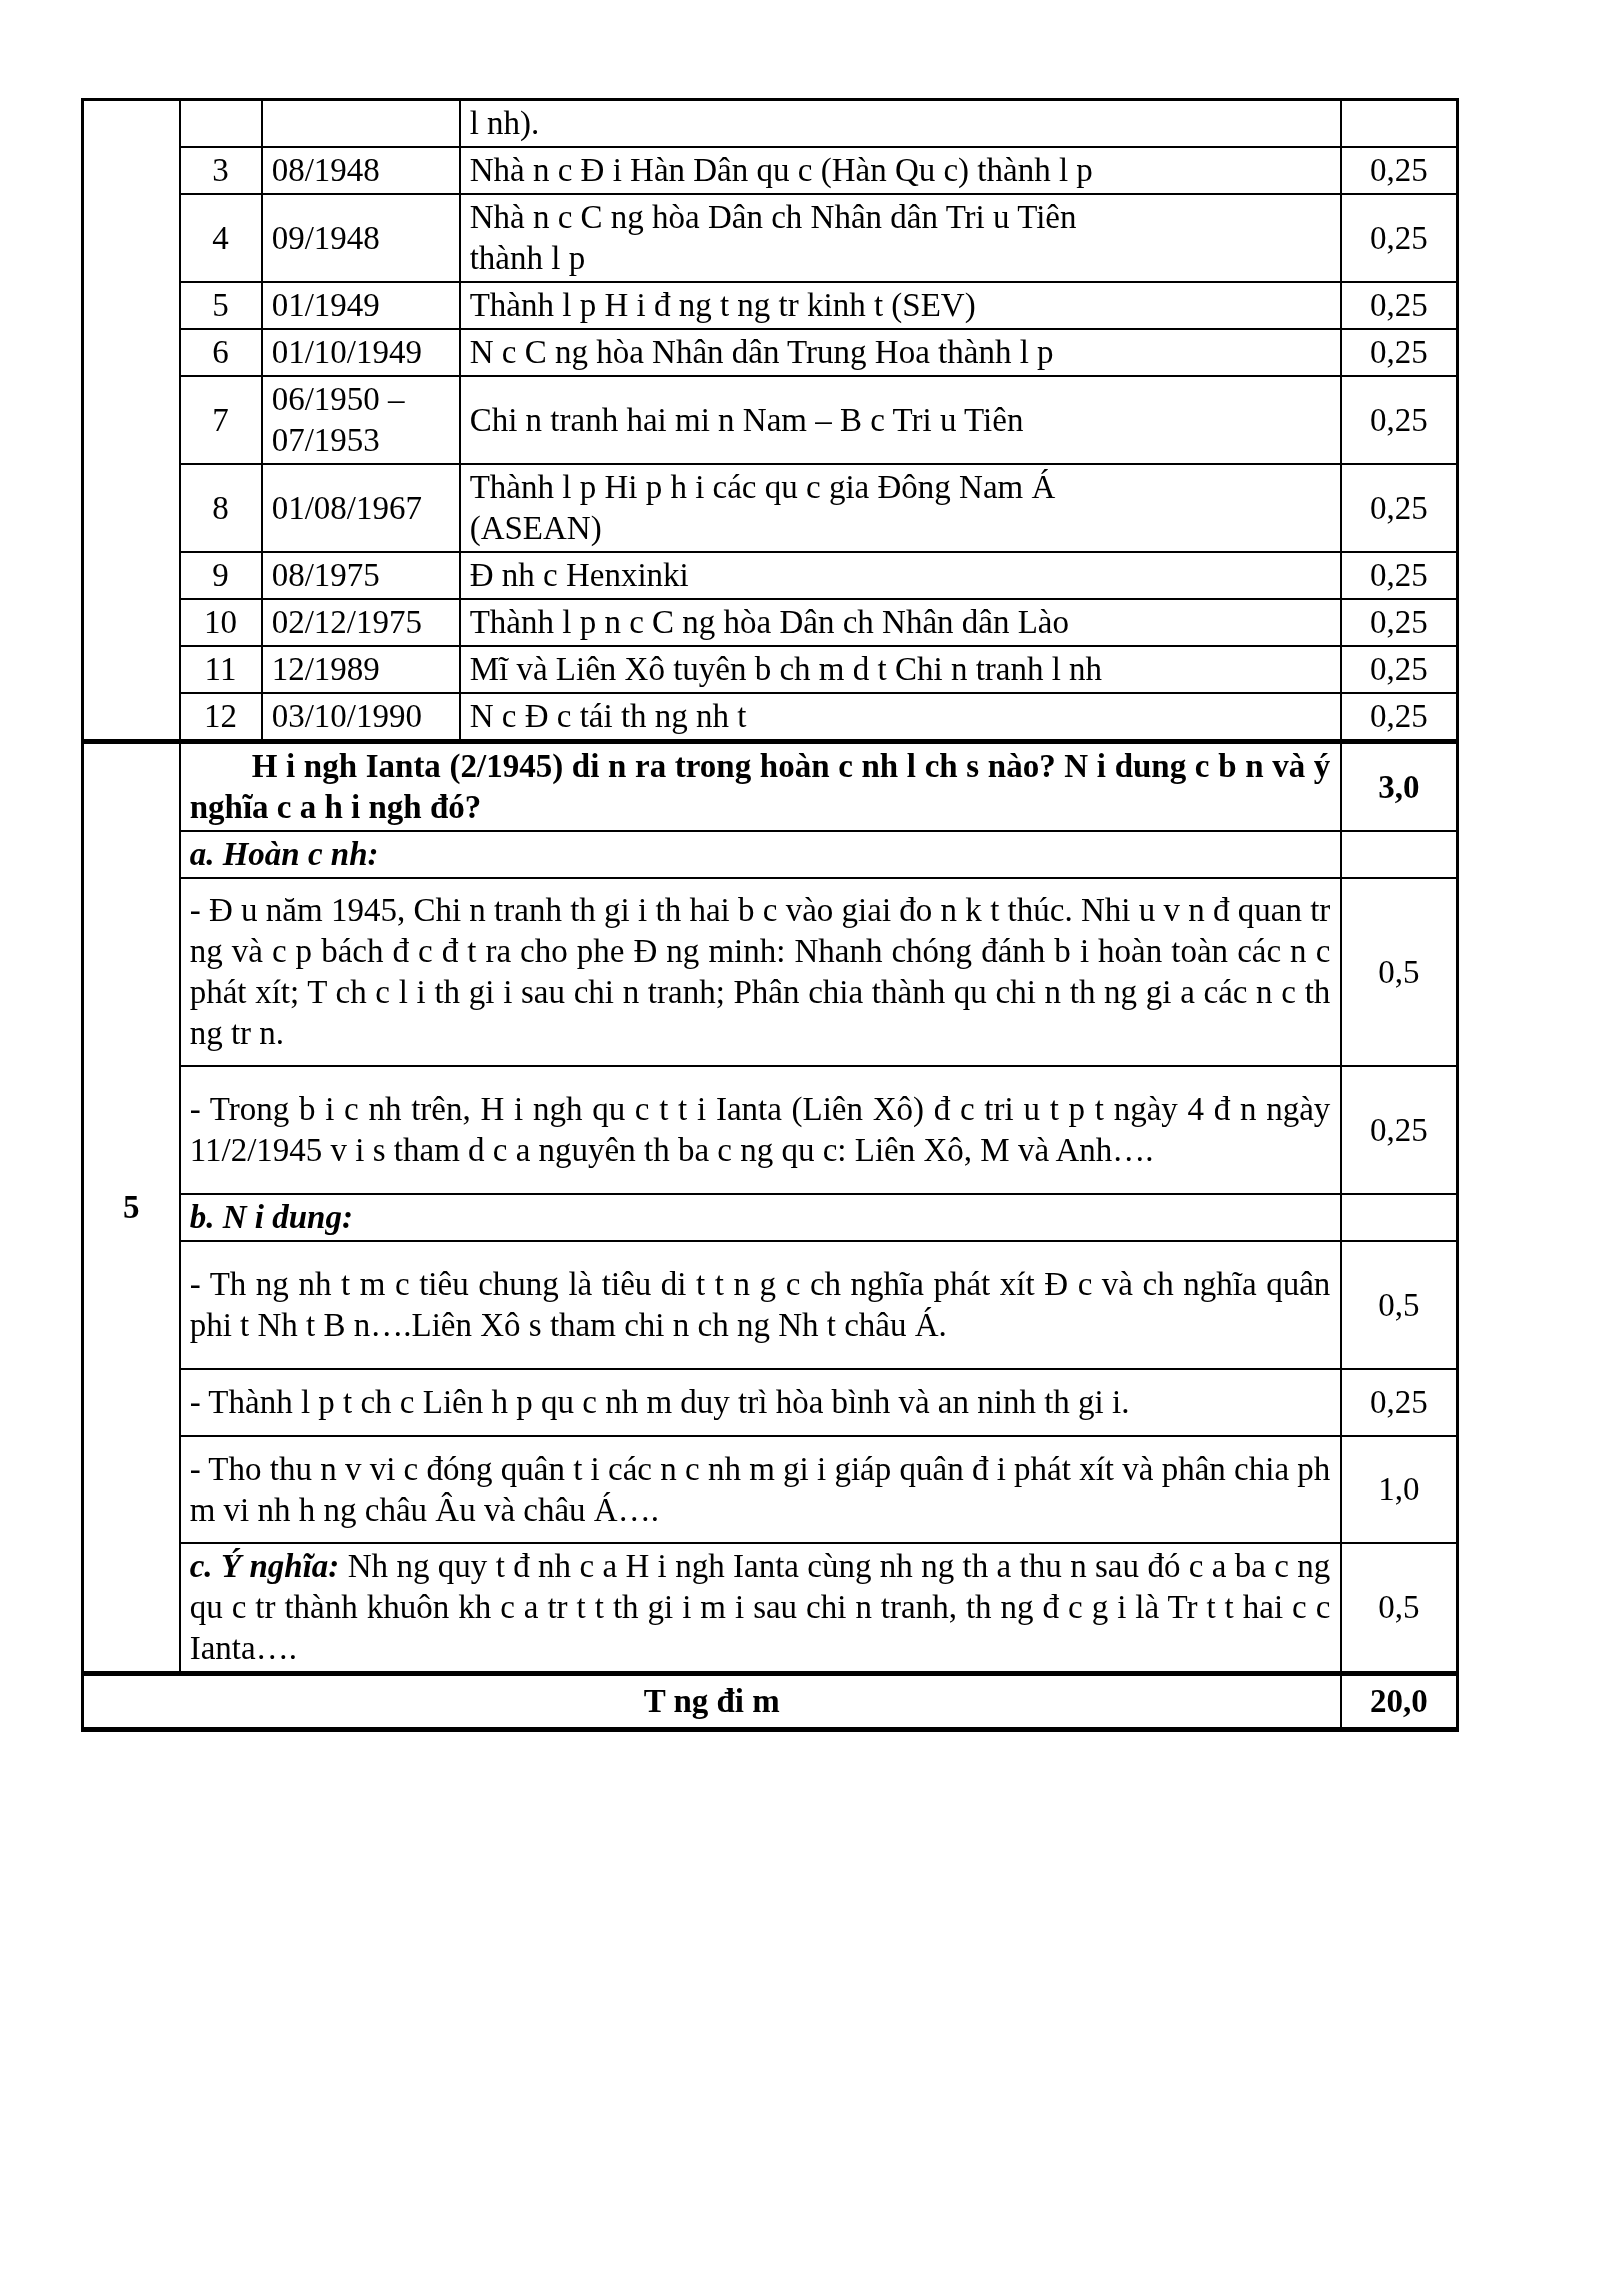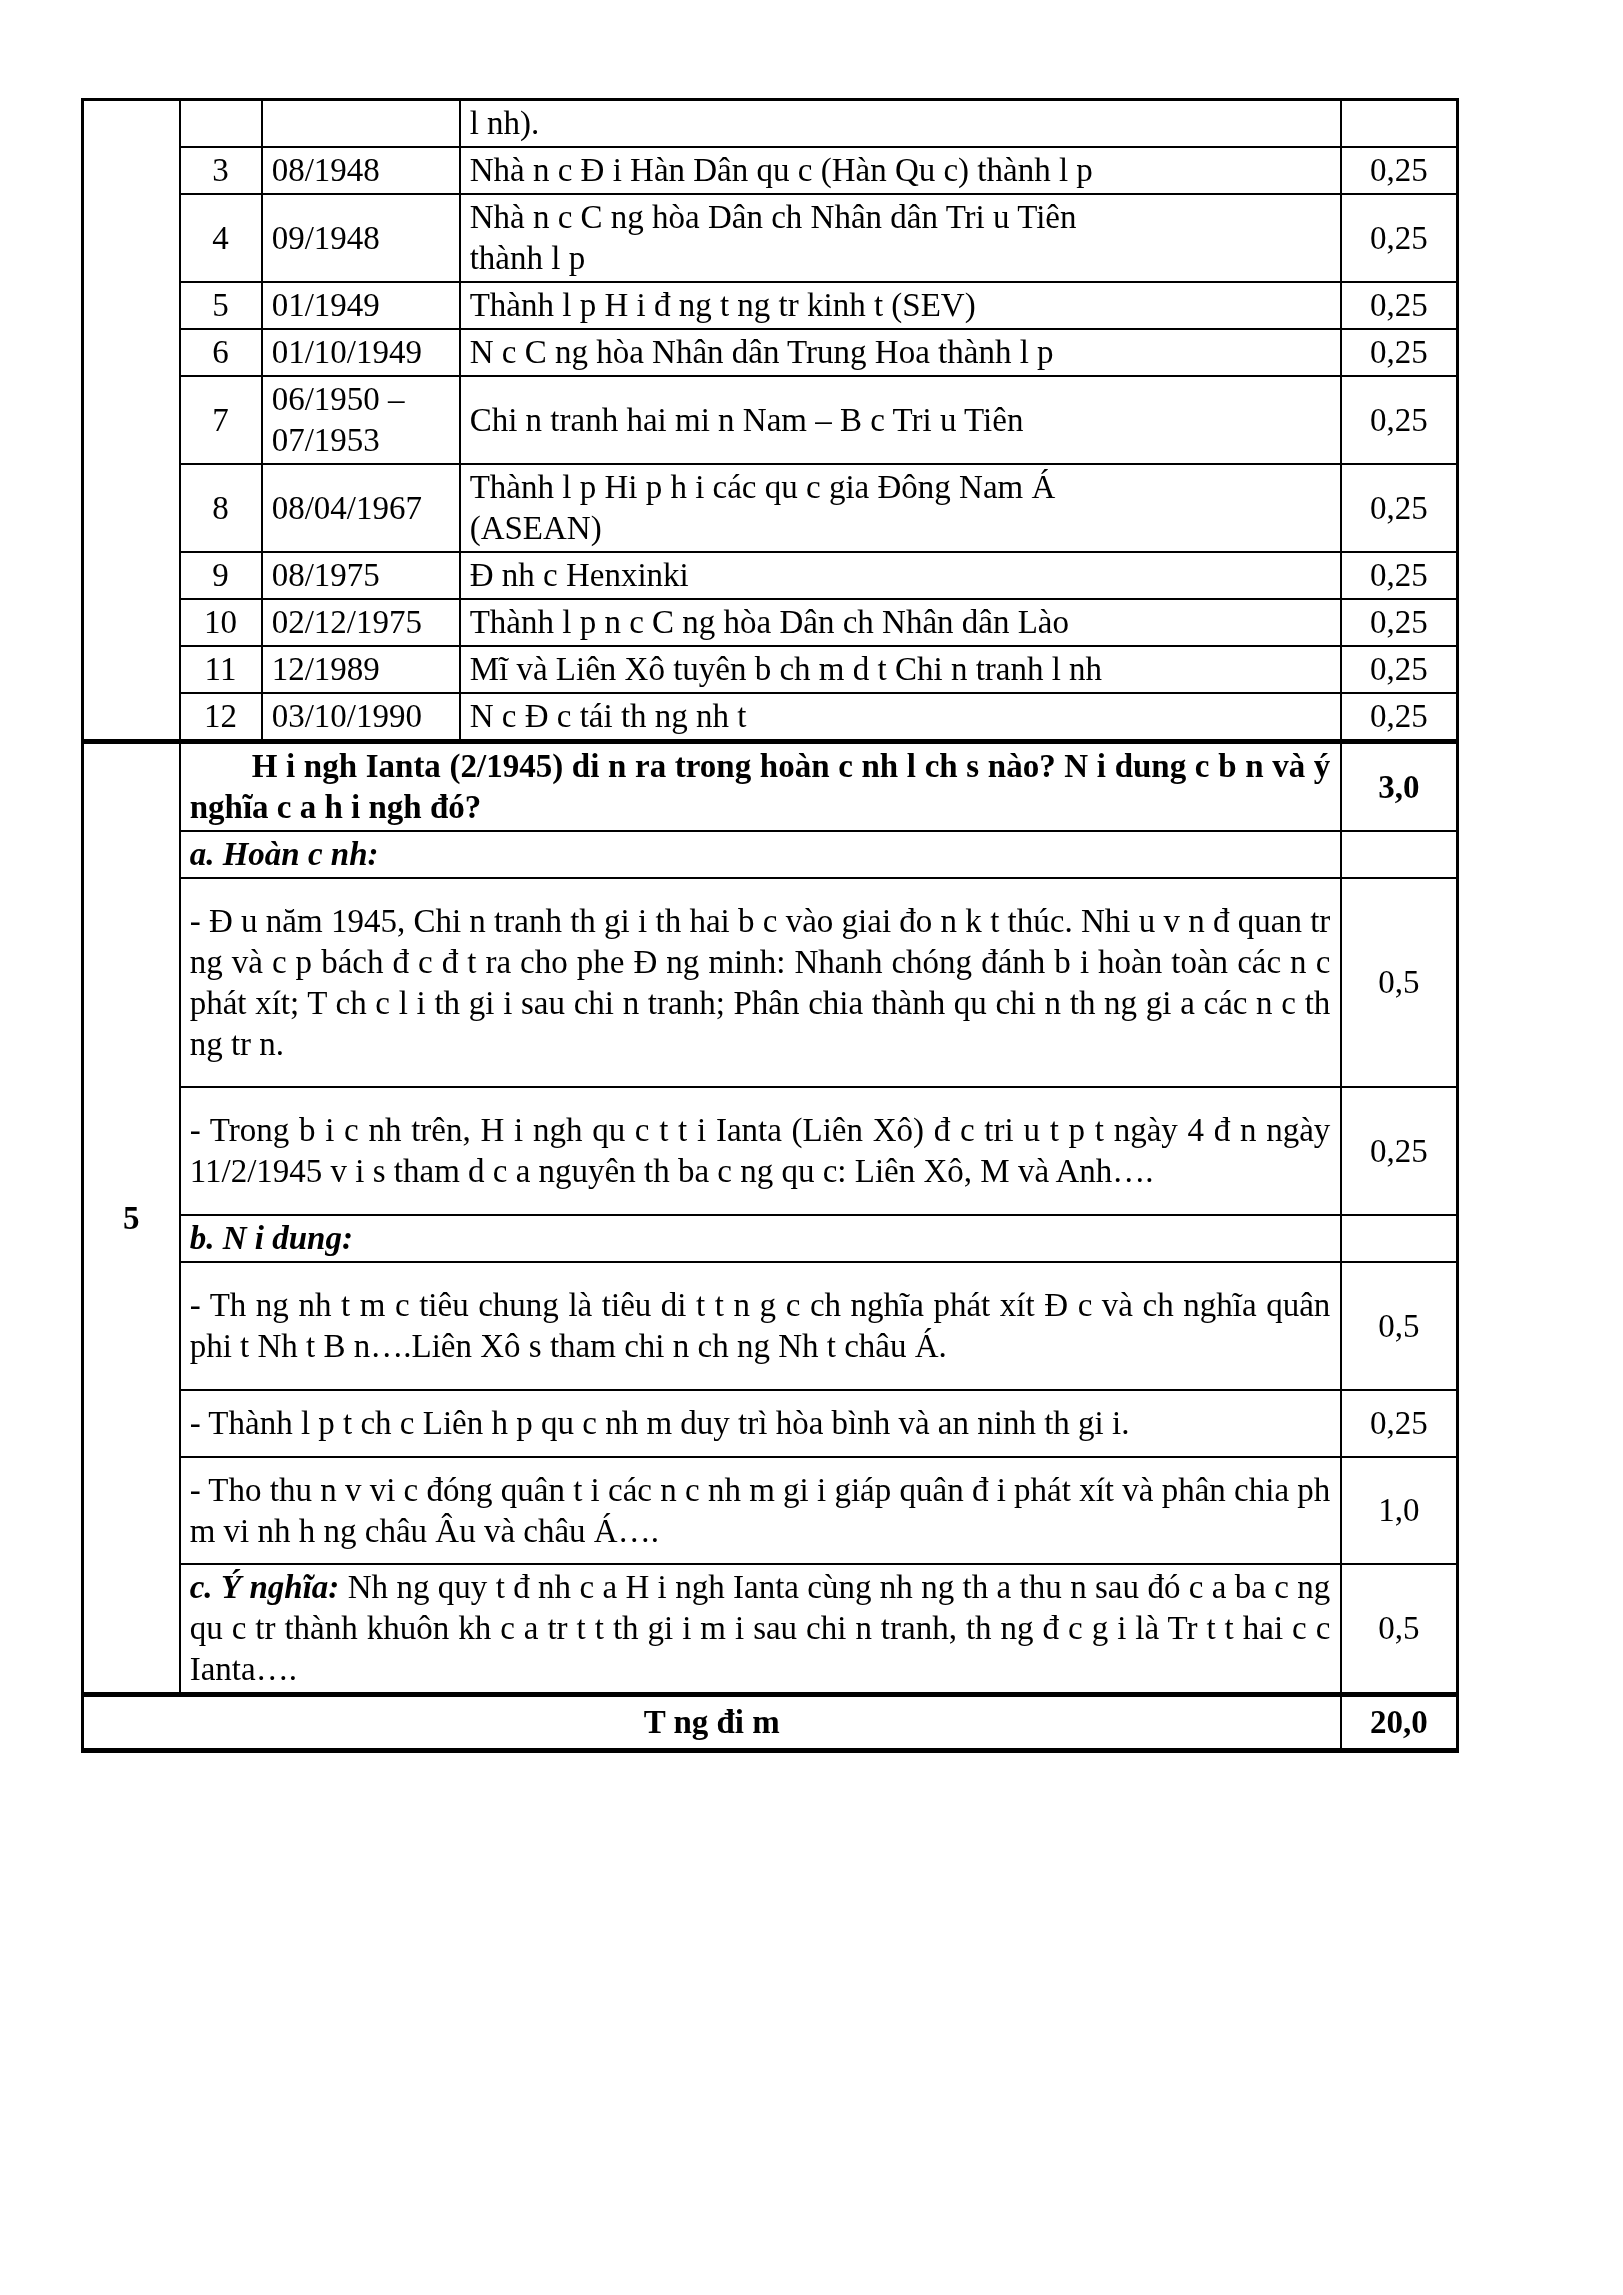--- a/index.html
+++ b/index.html
@@ -40,21 +40,21 @@
   td.date { padding: 2px 5.2px; vertical-align: middle; white-space: pre-line; }
   td.content { vertical-align: top; white-space: pre-line; text-align: left; }
   td.pts  { text-align: center; padding: 2px 3.9px; }
   td.vtop { vertical-align: top; }
   td.vbot { vertical-align: bottom; padding-bottom: 17px; }
 
   tr.rh1 { height: 47px; }
   tr.rh2 { height: 88px; }
   tr.rh-qhead { height: 88px; }
   tr.rh-sechead { height: 47px; }
-  tr.rh-a1 { height: 209px; }
+  tr.rh-a1 { height: 188px; }
   tr.rh-3l { height: 128px; }
   tr.rh-b2 { height: 67px; }
   tr.rh-b3 { height: 107px; }
   tr.rh-total { height: 56px; }
 
   tr.q5-header td { border-top-width: 5.9px; }
   tr.total-row td { border-top-width: 5.9px; border-bottom-width: 5.9px; font-family: Liberation Serif, serif; }
 
   td.q5-number {
     text-align: center; font-weight: bold;
@@ -123,21 +123,21 @@
         </tr>
         <tr class="rh2">
           <td class="idx">7</td>
           <td class="date">06/1950 –
 07/1953</td>
           <td class="content">Chi n tranh hai mi n Nam – B c Tri u Tiên</td>
           <td class="pts vtop">0,25</td>
         </tr>
         <tr class="rh2">
           <td class="idx">8</td>
-          <td class="date">08/04/1967</td>
+          <td class="date">01/08/1967</td>
           <td class="content">Thành l p Hi p h i các qu c gia Đông Nam Á
 (ASEAN)</td>
           <td class="pts vtop">0,25</td>
         </tr>
         <tr class="rh1">
           <td class="idx">9</td>
           <td class="date">08/1975</td>
           <td class="content">Đ nh  c Henxinki</td>
           <td class="pts">0,25</td>
         </tr>

